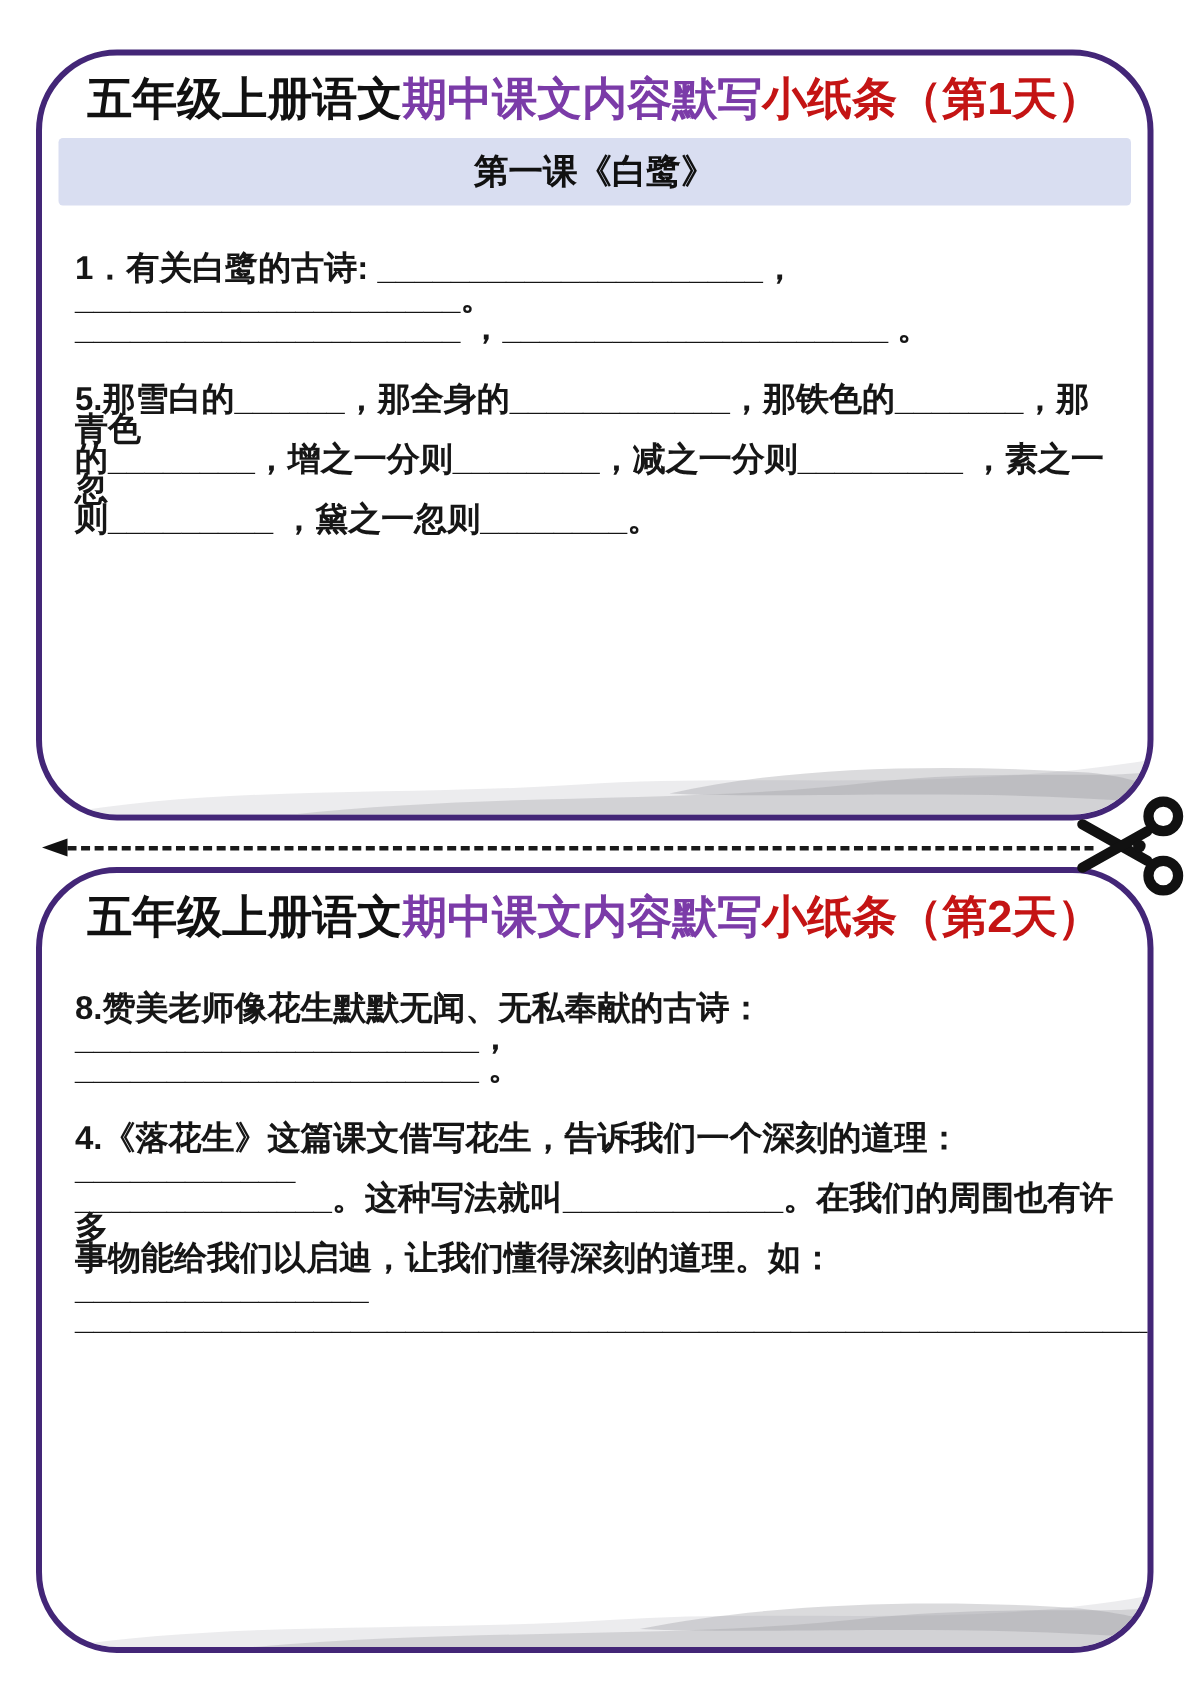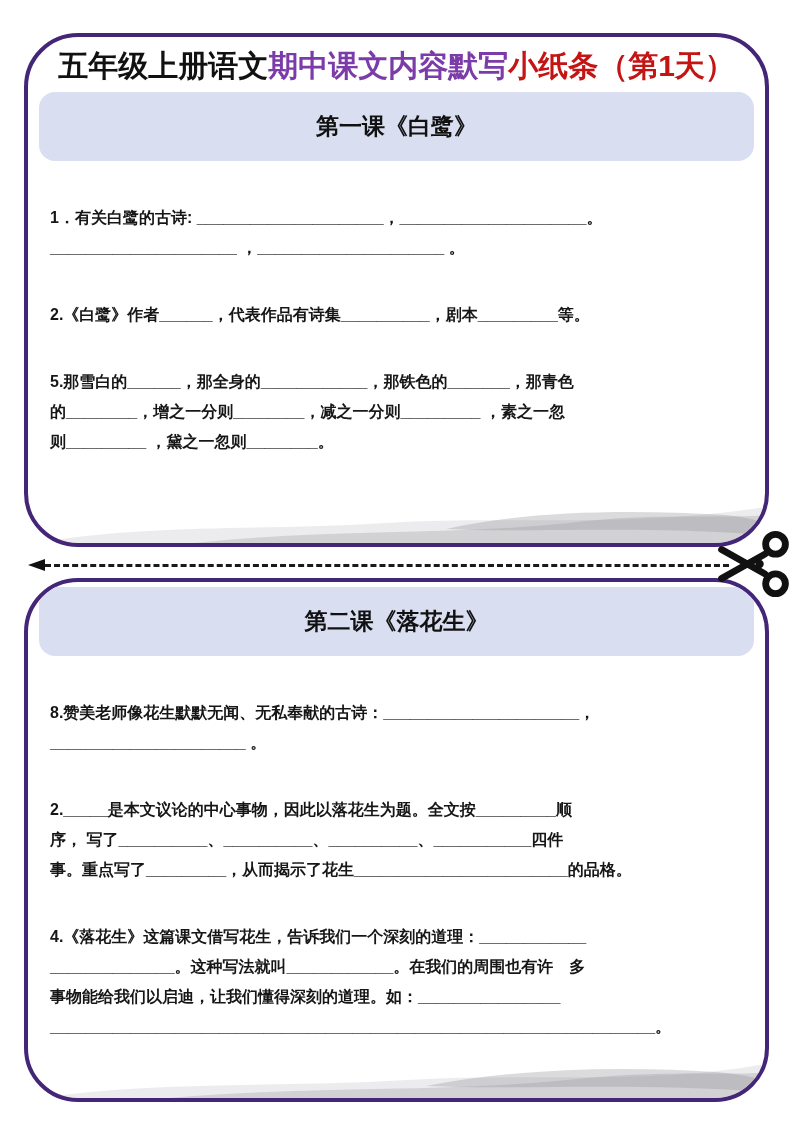--- a/index.html
+++ b/index.html
@@ -19,29 +19,29 @@
 
   .title{
     margin:9px 4px 2px;text-align:center;
     font-size:30px;font-weight:800;white-space:nowrap;letter-spacing:0;
   }
   .t-black{color:#111111;}
   .t-purple{color:#7b3ba8;}
   .t-red{color:#c41414;}
 
   .lesson-bar{
-    margin:5px 11px 4px;background:#d9def1;border-radius:16px;
+    margin:5px 11px 4px;background:#d9def1;border-radius:3px;
     text-align:center;font-size:23px;font-weight:800;color:#111;
-    padding:19px 0;position:relative;z-index:1;
+    padding:7px 0;position:relative;z-index:1;
   }
 
   .questions{
     padding:8px 20px 0 22px;
-    font-size:16px;font-weight:700;color:#161616;
-    line-height:30px;white-space:pre-line;
+    font-size:22px;font-weight:700;color:#161616;
+    line-height:20px;white-space:pre-line;
     position:relative;z-index:1;
   }
   .q{margin:0 0 7px 0;}
 
   .watermark{
     position:absolute;bottom:-2px;left:0;width:100%;height:74px;z-index:0;
     pointer-events:none;
   }
 
   .cutline{
@@ -64,21 +64,20 @@
   <section class="sheet sheet1">
     <h1 class="title"><span class="t-black">五年级上册语文</span><span class="t-purple">期中课文内容默写</span><span class="t-red">小纸条（第1天）</span></h1>
 
     <div class="lesson-bar">
       <span>第一课《白鹭》</span>
     </div>
 
     <div class="questions">
       <p class="q">1．有关白鹭的古诗: _____________________，_____________________。
 _____________________ ，_____________________ 。</p>
-      <p class="q">2.《白鹭》作者______，代表作品有诗集__________，剧本_________等。</p>
       <p class="q">5.那雪白的______，那全身的____________，那铁色的_______，那青色
 的________，增之一分则________，减之一分则_________ ，素之一忽
 则_________ ，黛之一忽则________。</p>
       
     </div>
 
     <svg class="watermark" viewBox="0 0 740 74" preserveAspectRatio="none" aria-hidden="true">
       <path d="M0,74 C110,52 240,60 360,52 C480,44 600,58 740,36 L740,74 Z" fill="#c9c9cd" opacity="0.35"></path>
       <path d="M150,74 C300,56 430,66 560,50 C640,42 700,48 740,44 L740,74 Z" fill="#a8a8ae" opacity="0.38"></path>
       <path d="M420,58 C500,40 600,38 700,44 C720,46 735,50 740,52 L740,64 C620,54 500,62 420,58 Z" fill="#97979e" opacity="0.35"></path>
@@ -93,31 +92,26 @@
         <line x1="6" y1="31" x2="63" y2="63"></line>
         <line x1="6" y1="69" x2="63" y2="37"></line>
         <circle cx="77" cy="24" r="13"></circle>
         <circle cx="77" cy="76" r="13"></circle>
       </g>
       <circle cx="56" cy="50" r="5.5" fill="#111"></circle>
     </svg>
   </div>
 
   <section class="sheet sheet2">
+    <h1 class="title"><span class="t-black">五年级上册语文</span><span class="t-purple">期中课文内容默写</span><span class="t-red">小纸条（第2天）</span></h1>
 
-    <div class="lesson-bar">
-      <span>第二课《落花生》</span>
-    </div>
 
     <div class="questions">
       <p class="q">8.赞美老师像花生默默无闻、无私奉献的古诗：______________________，
 ______________________ 。</p>
-      <p class="q">2._____是本文议论的中心事物，因此以落花生为题。全文按_________顺
-序， 写了__________、__________、__________、___________四件
-事。重点写了_________，从而揭示了花生________________________的品格。</p>
       <p class="q">4.《落花生》这篇课文借写花生，告诉我们一个深刻的道理：____________
 ______________。这种写法就叫____________。在我们的周围也有许　多
 事物能给我们以启迪，让我们懂得深刻的道理。如：________________
 ____________________________________________________________________。</p>
       
     </div>
 
     <svg class="watermark" viewBox="0 0 740 74" preserveAspectRatio="none" aria-hidden="true">
       <path d="M0,74 C120,54 250,62 380,54 C500,46 620,60 740,38 L740,74 Z" fill="#c9c9cd" opacity="0.35"></path>
       <path d="M120,74 C280,58 420,68 560,52 C650,44 710,50 740,46 L740,74 Z" fill="#a8a8ae" opacity="0.38"></path>

